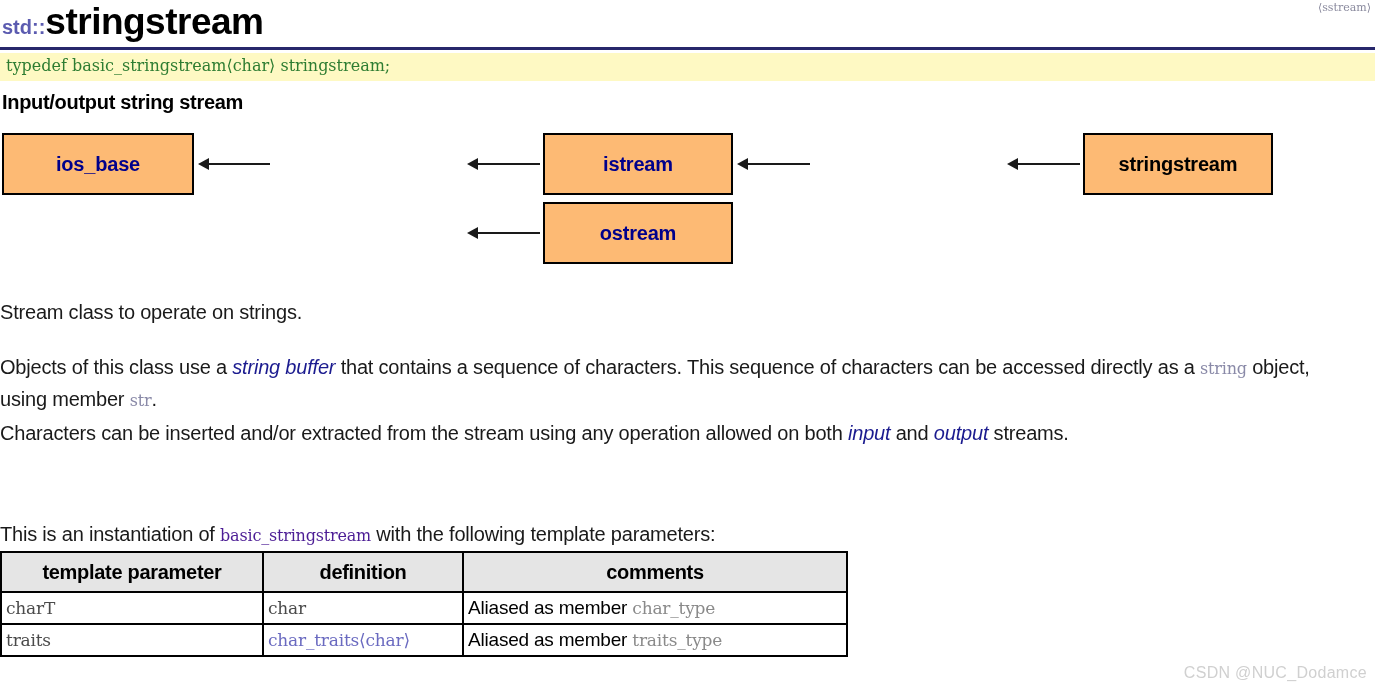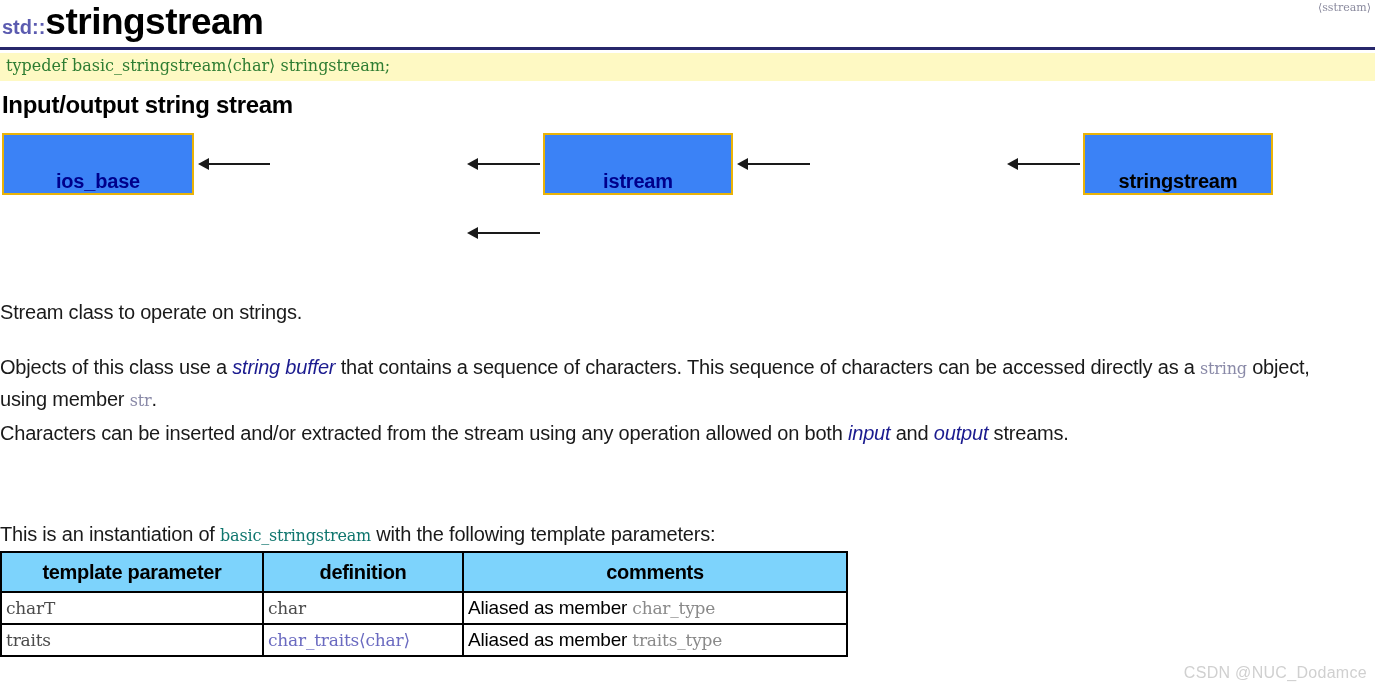--- a/index.html
+++ b/index.html
@@ -74,42 +74,42 @@
     font-size: 16px;
     color: #2e7d32;
     white-space: nowrap;
   }
 
   
   .subtitle {
     position: absolute;
     left: 2px;
     top: 91px;
-    font-size: 24px;
+    font-size: 20px;
     font-weight: bold;
     letter-spacing: -0.3px;
     color: #000000;
     white-space: nowrap;
   }
 
   
   .diagram {
     position: absolute;
     left: 0;
     top: 133px;
     width: 1375px;
     height: 140px;
   }
   .node {
     position: absolute;
-    border: 2px solid #eab308;
-    background: #3b82f6;
+    border: 2px solid #000000;
+    background: #fdba74;
     box-sizing: border-box;
     display: flex;
-    align-items: flex-end;
+    align-items: center;
     justify-content: center;
     font-size: 20px;
     font-weight: bold;
     color: #00008b;
     letter-spacing: -0.2px;
   }
   .node.current { color: #000000; }
 
   .arrow {
     position: absolute;
@@ -146,38 +146,38 @@
   .lnk {
     color: #1b1b8f;
     font-style: italic;
   }
   .mono {
     font-family: "DejaVu Serif", serif;
     font-size: 16px;
     color: #8a8aa8;
   }
   .mono.link {
-    color: #0f766e;
+    color: #4c1d95;
   }
 
   
   .tbl {
     position: absolute;
     left: 0;
     top: 551px;
     border-collapse: collapse;
     table-layout: fixed;
   }
   .tbl th, .tbl td {
     border: 2px solid #000000;
     box-sizing: border-box;
     vertical-align: middle;
   }
   .tbl th {
-    background: #7dd3fc;
+    background: #e5e5e5;
     font-size: 20px;
     font-weight: bold;
     text-align: center;
     height: 40px;
     letter-spacing: -0.3px;
     color: #000;
   }
   .tbl td {
     height: 32px;
     font-size: 19px;
@@ -229,20 +229,23 @@
 
   <div class="node" style="left:2px; top:0px; width:192px; height:62px;">
     <span>ios_base</span>
   </div>
 
 
   <div class="node" style="left:543px; top:0px; width:190px; height:62px;">
     <span>istream</span>
   </div>
 
+  <div class="node" style="left:543px; top:69px; width:190px; height:62px;">
+    <span>ostream</span>
+  </div>
 
 
   <div class="node current" style="left:1083px; top:0px; width:190px; height:62px;">
     <span>stringstream</span>
   </div>
 
   <div class="arrow" style="left:198px; top:25px; width:72px;">
     <span class="head"></span>
     <span class="shaft" style="width:64px;"></span>
   </div>

